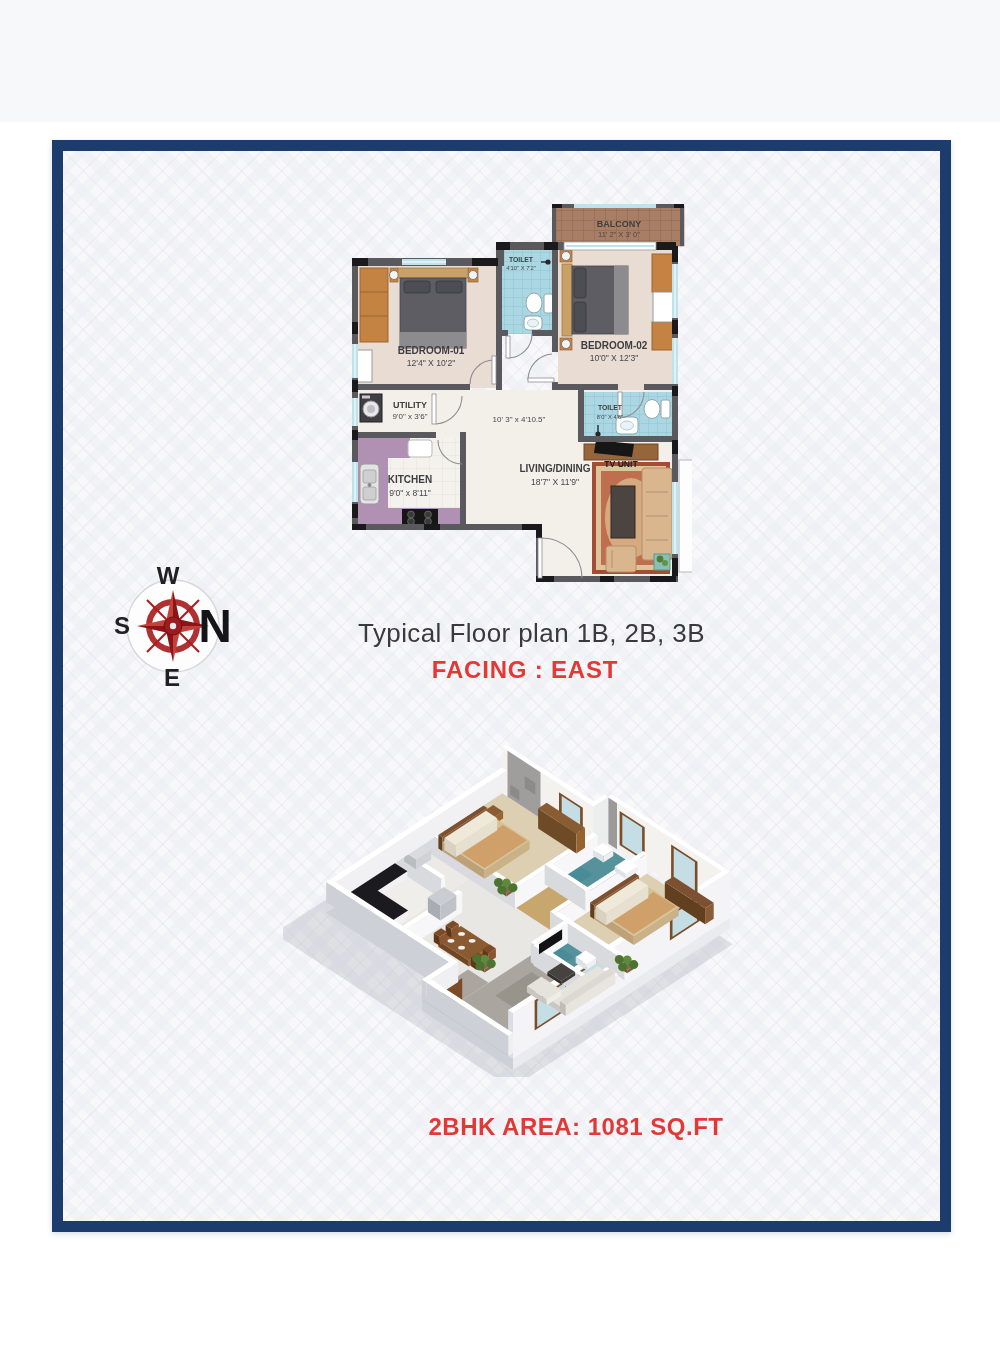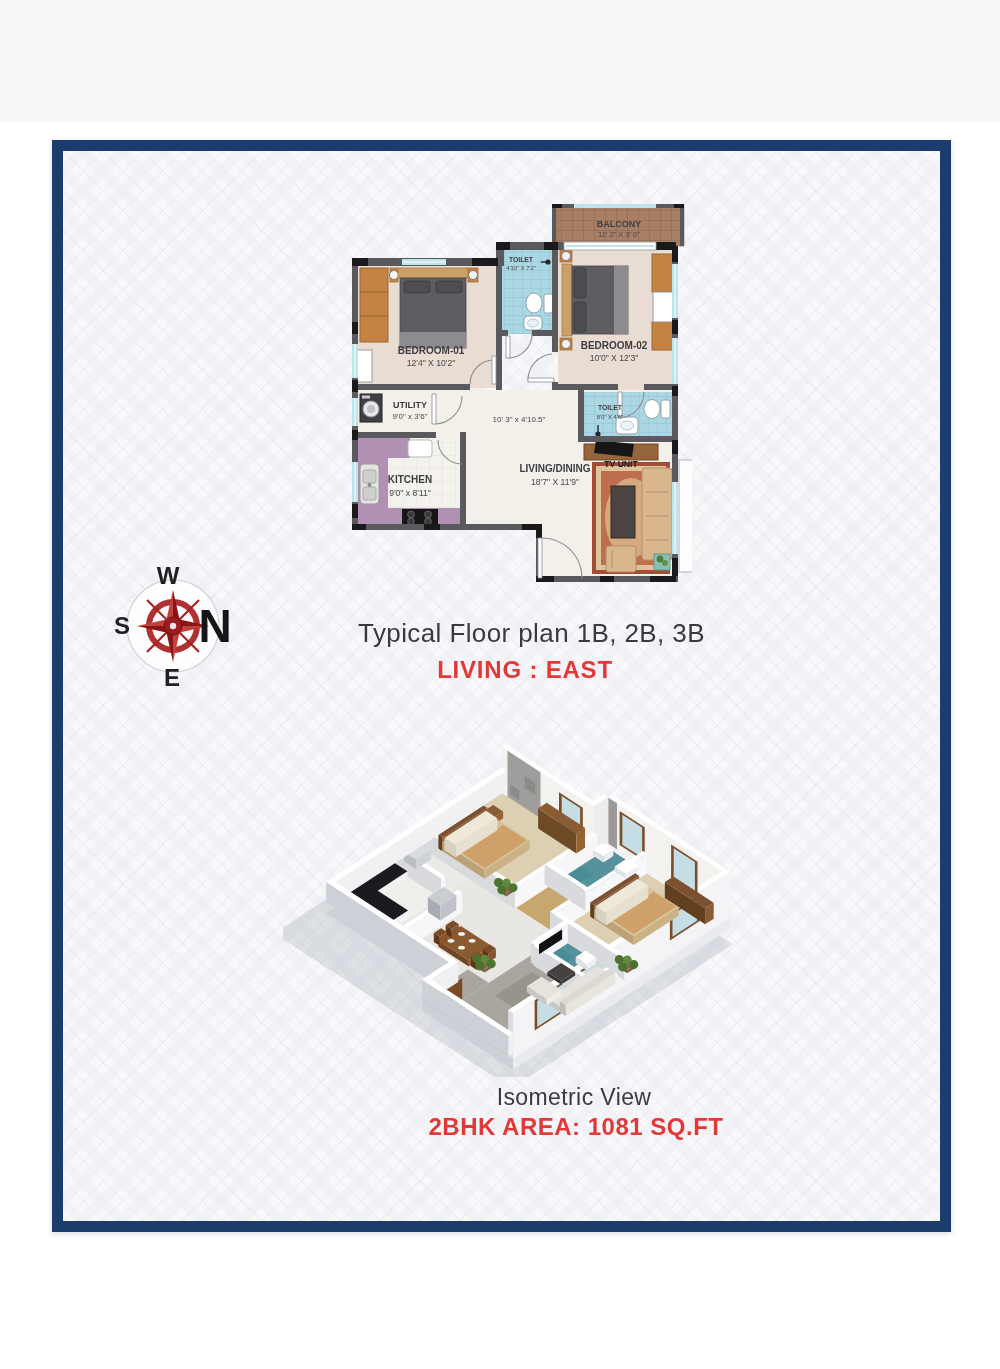--- a/index.html
+++ b/index.html
@@ -276,21 +276,21 @@
       <polygon points="39,70 75,62 75,70" fill="#c4403a"></polygon>
     <circle cx="75" cy="70" r="9" fill="#9c1b1e" stroke="#6e0f12"></circle>
     <circle cx="75" cy="70" r="3.2" fill="#e8e8ea"></circle>
     <text x="70" y="28" font-size="24" font-weight="700" fill="#202023" text-anchor="middle">W</text>
     <text x="24" y="78" font-size="24" font-weight="700" fill="#202023" text-anchor="middle">S</text>
     <text x="117" y="86" font-size="46" font-weight="700" fill="#151518" text-anchor="middle">N</text>
     <text x="74" y="130" font-size="24" font-weight="700" fill="#202023" text-anchor="middle">E</text>
   </svg>
 
   <div class="abs cap plan-title">Typical Floor plan  1B, 2B, 3B</div>
-  <div class="abs cap facing">LIVING : EAST</div>
+  <div class="abs cap facing">FACING : EAST</div>
 
   <svg class="abs" id="iso-svg" style="left:220px;top:576px" width="460" height="350" viewBox="0 0 460 350">
       <polygon points="212.2,62.4 449.8,217.2 228.7,361.3 -8.9,206.4" fill="#9aa0ac" opacity="0.28"></polygon>
       <polygon points="43.2,175.0 166.0,254.9 166.0,265.9 43.2,186.0" fill="#cdd0d6"></polygon>
       <polygon points="166.0,254.9 138.9,272.6 138.9,283.6 166.0,265.9" fill="#e9ebee"></polygon>
       <polygon points="138.9,272.6 230.0,331.9 230.0,342.9 138.9,283.6" fill="#cdd0d6"></polygon>
       <polygon points="447.2,190.4 230.0,331.9 230.0,342.9 447.2,201.4" fill="#e9ebee"></polygon>
       <polygon points="218.8,60.6 43.2,175.0 43.2,186.0 218.8,71.6" fill="#d8dadd"></polygon>
       <polygon points="219.5,66.2 310.5,125.5 229.4,178.4 138.3,119.1" fill="#ddd0b2"></polygon>
       <polygon points="321.1,118.6 362.0,145.3 304.6,182.7 263.7,156.0" fill="#56929b"></polygon>
@@ -475,15 +475,14 @@
       <polygon points="170.6,231.9 166.0,234.9 166.0,254.9 170.6,251.9" fill="#f0f0f3"></polygon>
       <polygon points="47.9,151.9 170.6,231.9 166.0,234.9 43.2,155.0" fill="#ffffff"></polygon>
       <polygon points="138.9,252.6 143.6,255.6 143.6,275.6 138.9,272.6" fill="#cdd0d6"></polygon>
       <polygon points="175.2,234.9 143.6,255.6 143.6,275.6 175.2,254.9" fill="#f0f0f3"></polygon>
       <polygon points="170.6,231.9 175.2,234.9 143.6,255.6 138.9,252.6" fill="#ffffff"></polygon>
       <polygon points="143.6,255.6 225.4,308.9 225.4,328.9 143.6,275.6" fill="#cdd0d6"></polygon>
       <polygon points="230.0,305.9 225.4,308.9 225.4,328.9 230.0,325.9" fill="#f0f0f3"></polygon>
       <polygon points="148.2,252.6 230.0,305.9 225.4,308.9 143.6,255.6" fill="#ffffff"></polygon>
     </svg>
 
-  <div class="abs cap iso-view">Isometric View</div>
   <div class="abs cap iso-area">2BHK AREA: 1081 SQ.FT</div>
 </div>
 
 </body></html>

